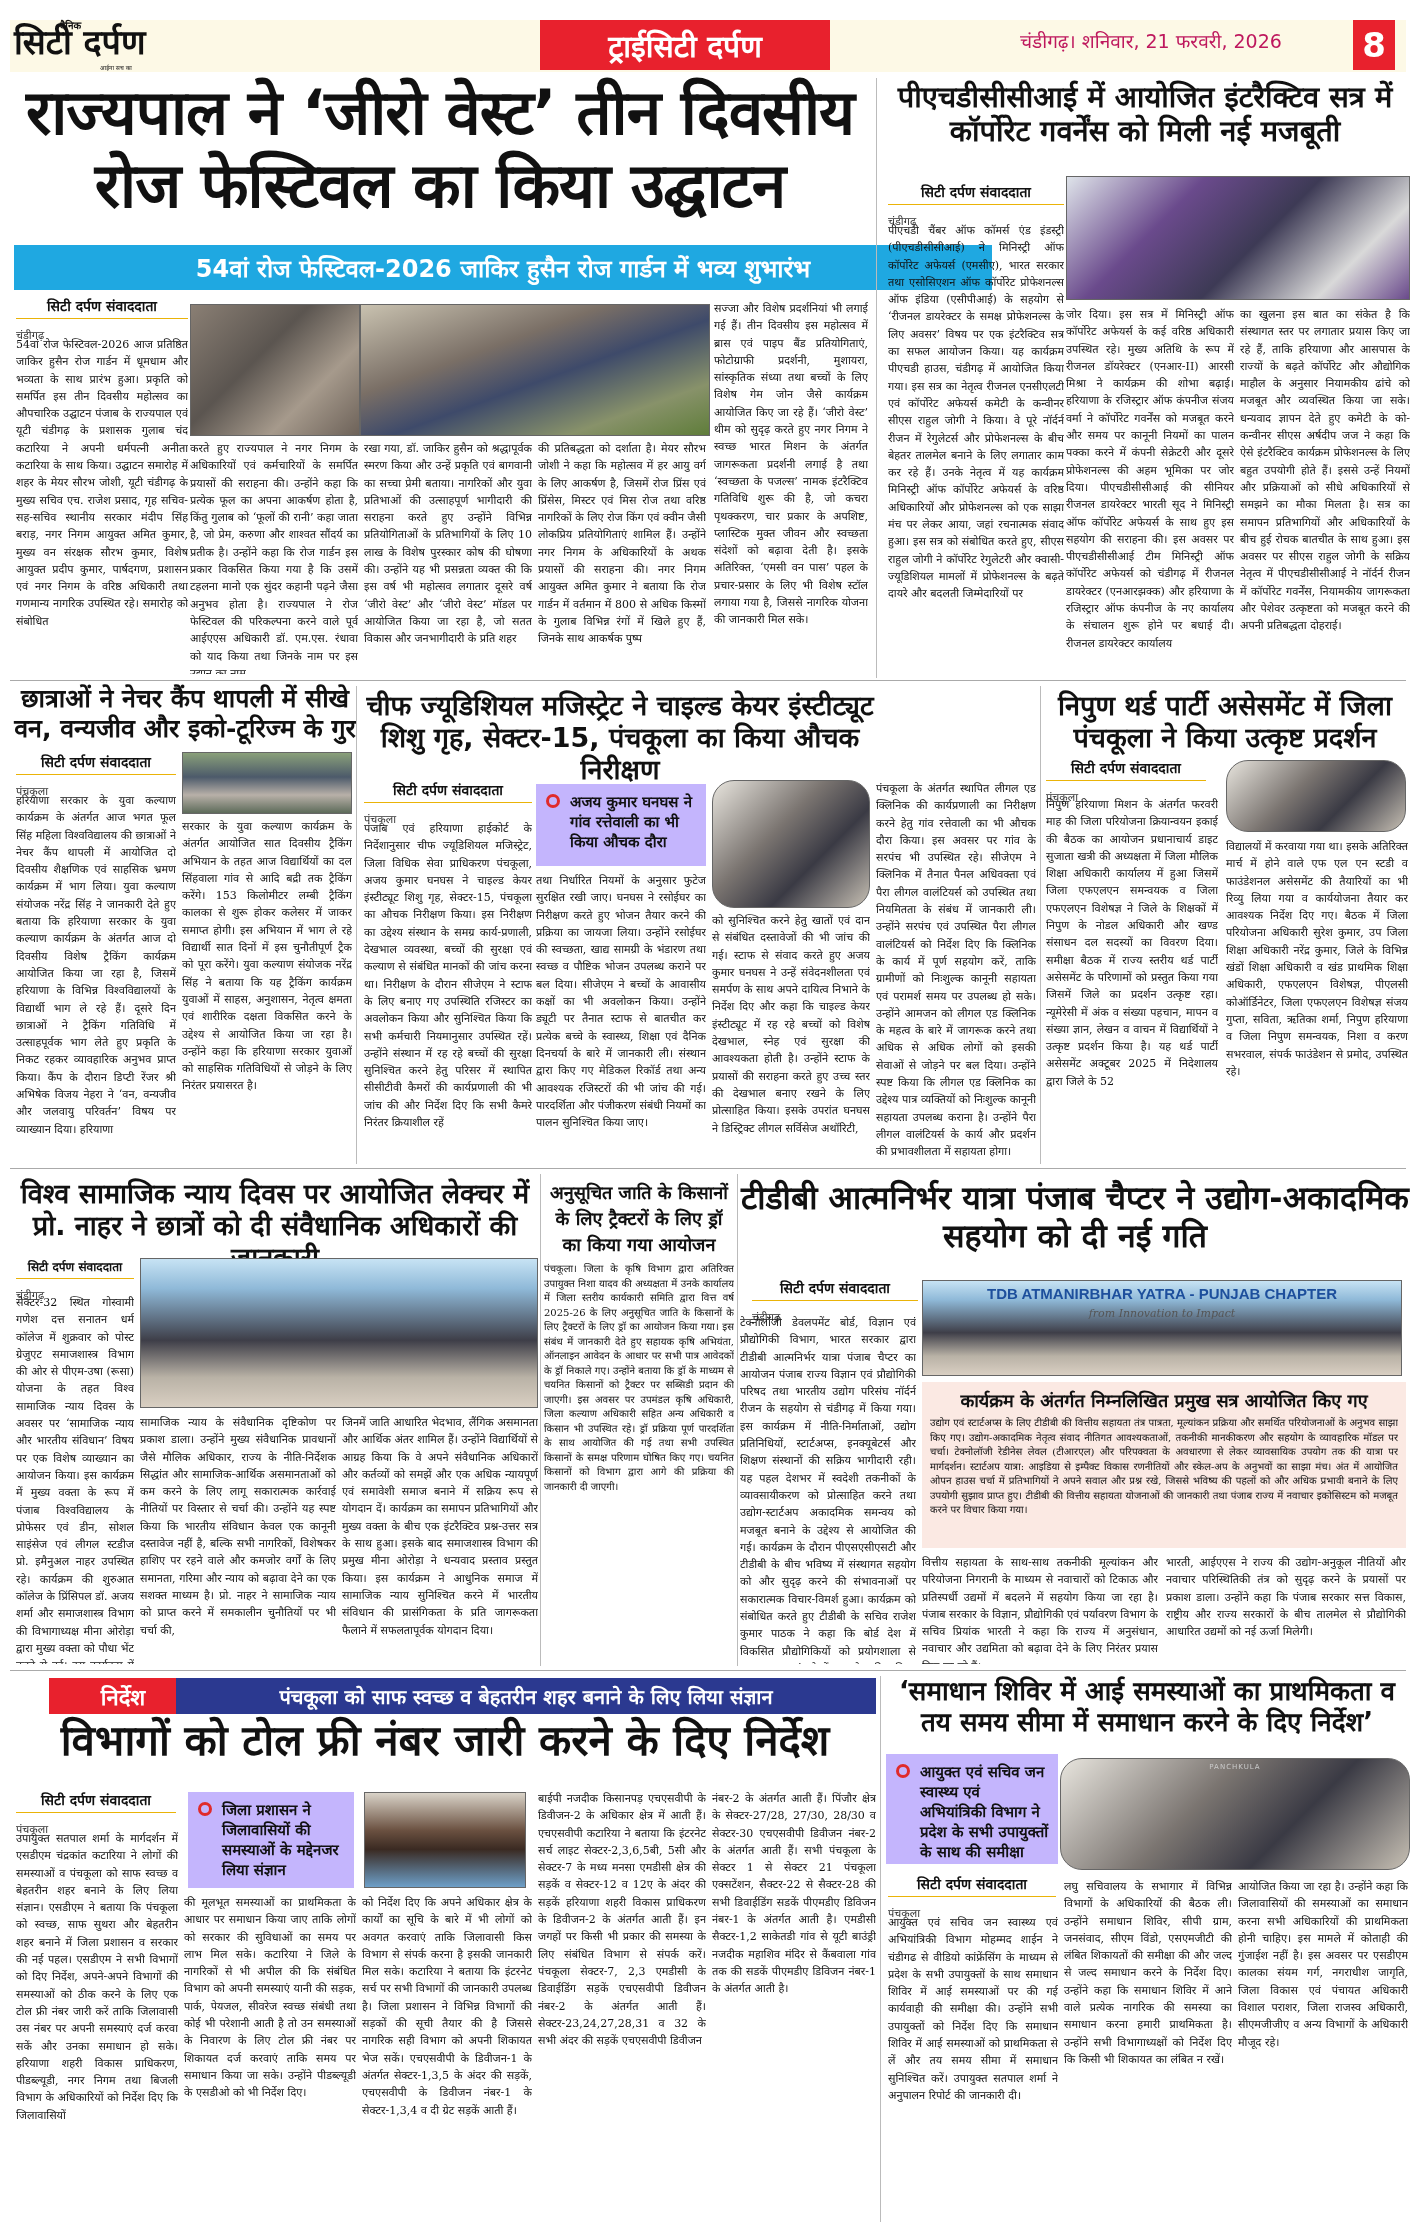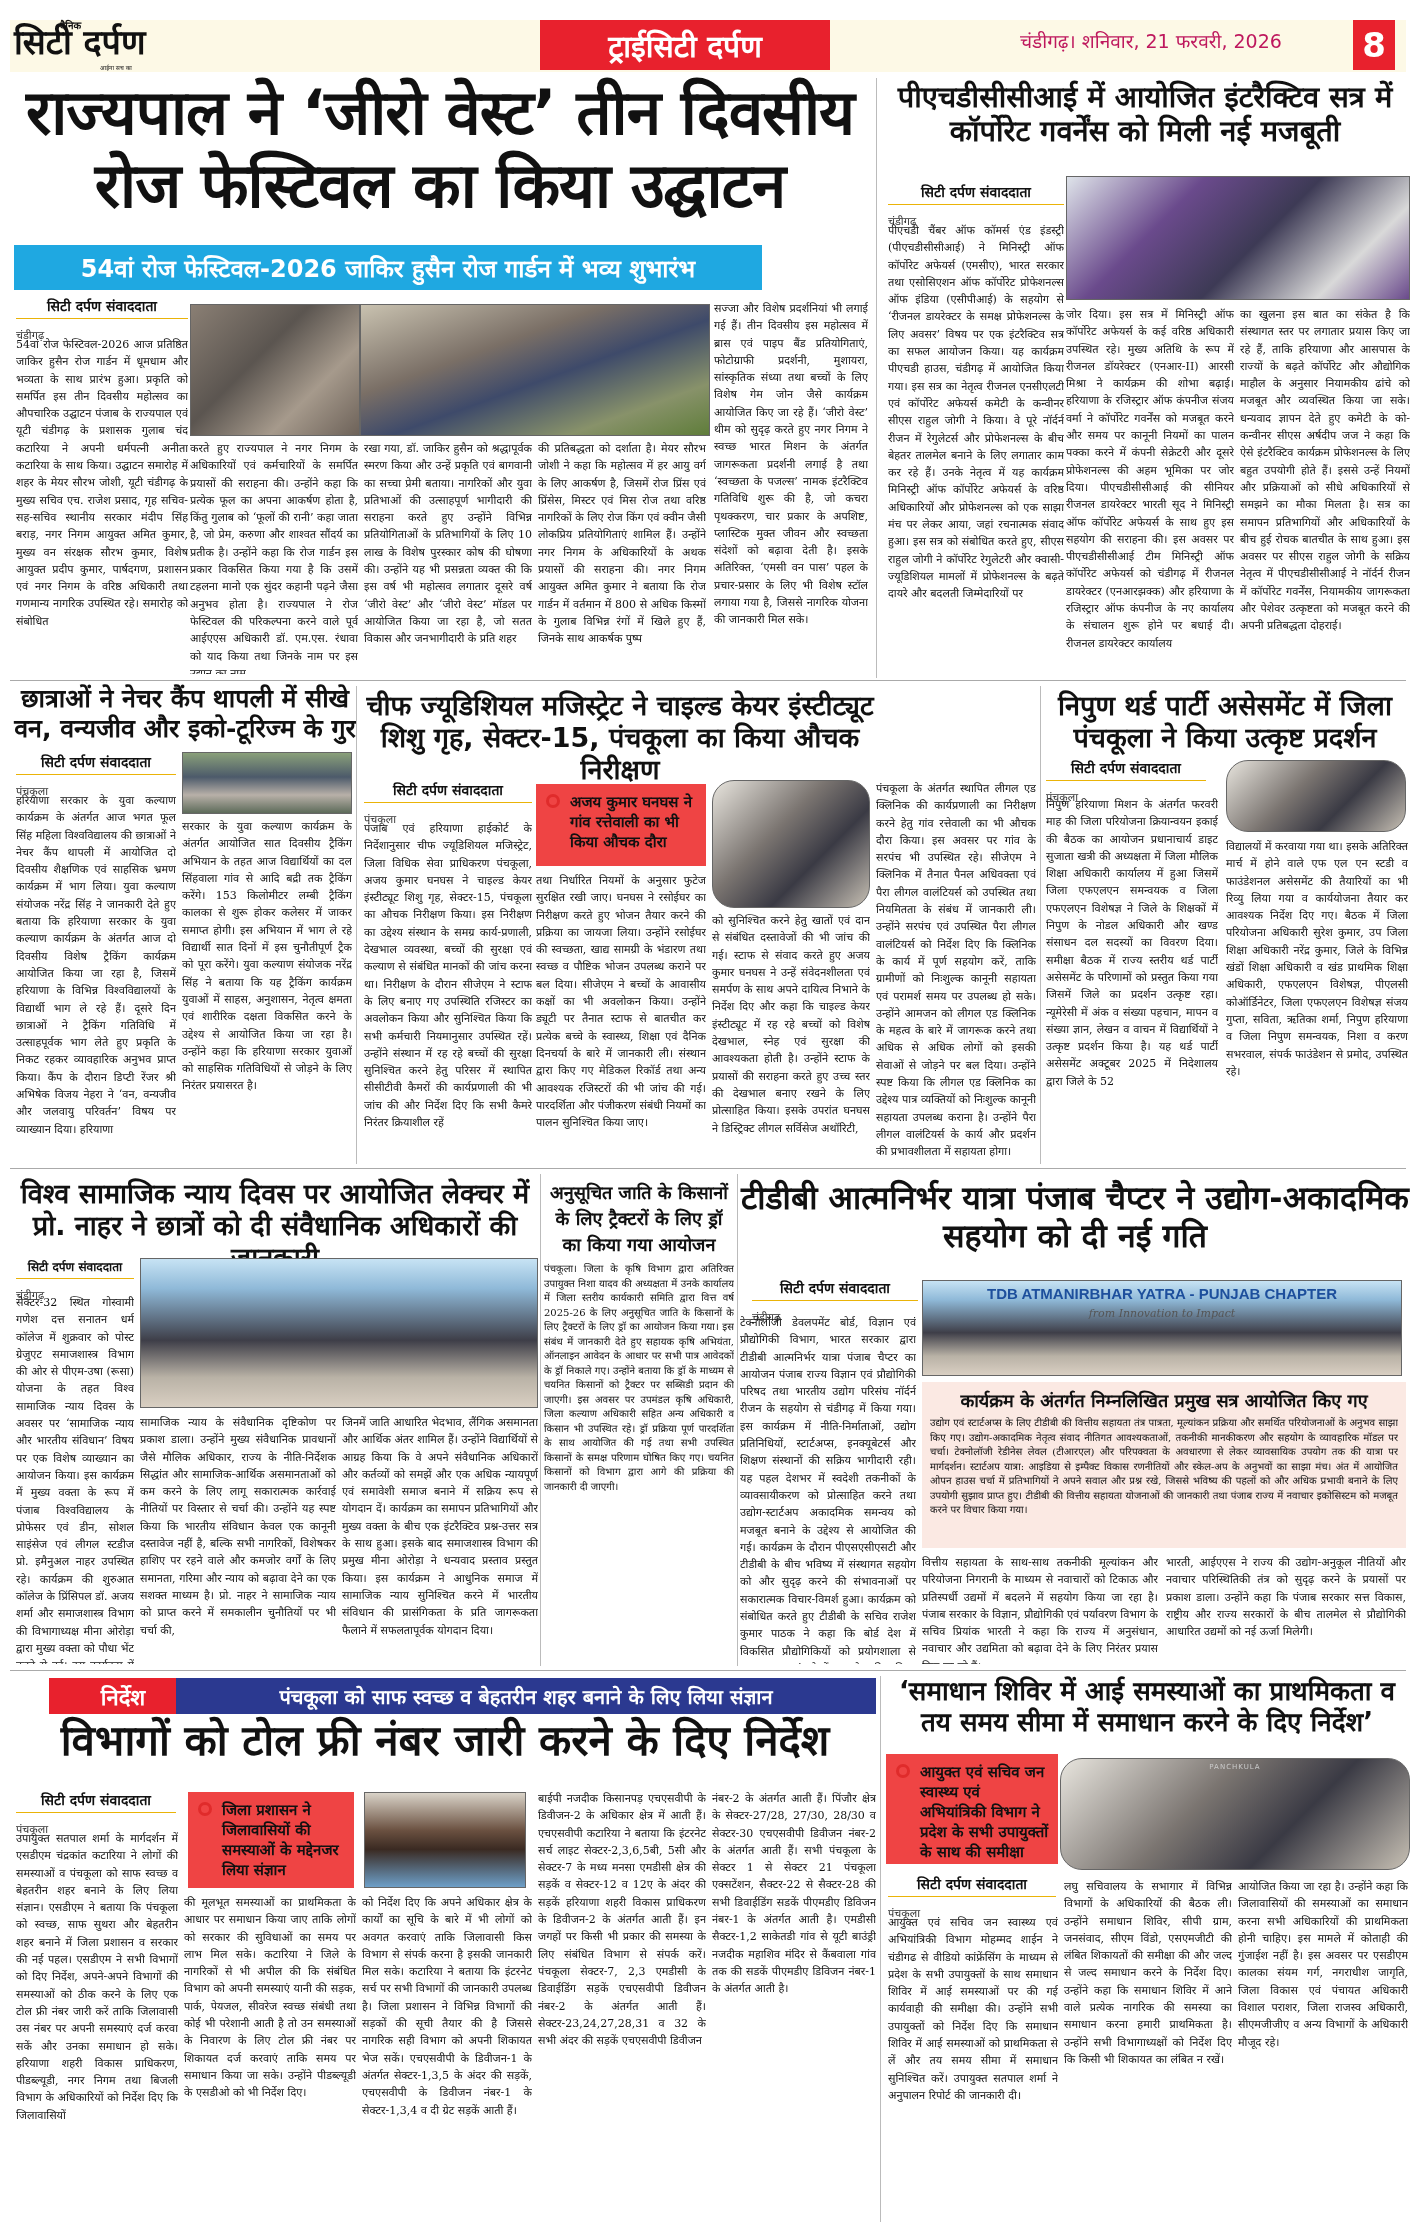--- a/index.html
+++ b/index.html
@@ -10,35 +10,35 @@
   .mast{left:10px;top:20px;width:1396px;height:52px;background:#fdf9e6;}
   .logo{left:14px;top:22px;font-family:"DejaVu Serif",serif;font-weight:bold;font-size:34px;line-height:40px;color:#111;}
   .logo-small{left:60px;top:18px;font-size:10px;font-weight:bold;}
   .logo-tag{left:100px;top:64px;font-size:6px;}
   .tricity{left:540px;top:20px;width:290px;height:50px;background:#e8212d;color:#fff;font-weight:bold;font-size:30px;display:flex;align-items:center;justify-content:center;}
   .dateline{left:1020px;top:28px;font-size:19px;color:#be185d;}
   .pageno{left:1353px;top:20px;width:42px;height:50px;background:#e8212d;color:#fff;font-weight:bold;font-size:34px;display:flex;align-items:center;justify-content:center;}
   
   .hl{font-weight:bold;color:#111;text-align:center;line-height:1.18;}
   .h1{left:10px;top:76px;width:860px;font-size:62px;letter-spacing:-1px;}
-  .blue-sub{left:14px;top:245px;width:748px;height:45px;background:#1fa8e1;color:#fff;font-size:24px;font-weight:bold;display:flex;align-items:center;justify-content:center;}
+  .blue-sub{left:14px;top:245px;width:978px;height:45px;background:#1fa8e1;color:#fff;font-size:24px;font-weight:bold;display:flex;align-items:center;justify-content:center;}
   .h-right{left:880px;top:80px;width:530px;font-size:29px;}
   .h-small{font-size:25px;}
   .h-mid{font-size:27px;}
   .byline{font-family:"DejaVu Serif",serif;font-weight:bold;font-size:14px;text-align:center;border-bottom:1px solid #eab308;padding-bottom:3px;}
   .place{font-size:11px;text-align:left;color:#333;margin-top:8px;}
   .body{font-family:"DejaVu Serif",serif;font-size:11px;line-height:17.3px;text-align:justify;color:#111;overflow:hidden;}
   .photo{background:linear-gradient(135deg,#8a7f74 0%,#5b5550 40%,#a69a8c 70%,#6d6259 100%);border:1px solid #666;}
   .photo.green{background:linear-gradient(160deg,#c9c2b0 0%,#7a6f66 35%,#3e4a6a 55%,#88926a 80%,#5f7d3a 100%);}
   .photo.purple{background:linear-gradient(135deg,#dfe4ea 0%,#6a4a8c 30%,#3d3a55 55%,#d9d9d9 80%,#6a4a8c 100%);}
   .photo.crowd{background:linear-gradient(180deg,#8aa07a 0%,#4c5a6a 40%,#b8b0a8 70%,#5d6b5a 100%);}
   .photo.office{background:linear-gradient(135deg,#e8e5de 0%,#7a7470 40%,#3a3a44 65%,#c7c0b4 100%);border-radius:22px;}
   .photo.blue{background:linear-gradient(180deg,#c7e3f4 0%,#8fb9d8 20%,#3e3e48 55%,#b9b2a6 80%,#d9cfc2 100%);}
   .photo.portrait{background:linear-gradient(180deg,#d9d3c8 0%,#6a5040 40%,#3a2a22 60%,#6d9fc8 100%);}
-  .callout{background:#ef4444;font-weight:bold;font-size:15px;line-height:20px;padding:8px 8px 8px 34px;position:absolute;}
+  .callout{background:#c4b5fd;font-weight:bold;font-size:15px;line-height:20px;padding:8px 8px 8px 34px;position:absolute;}
   .callout .ring{position:absolute;left:10px;top:10px;width:14px;height:14px;border:3px solid #e02b2b;border-radius:50%;}
   .rule-h{height:1px;background:#aaa;}
   .pink-box{background:#fbe9e3;}
   .red-tag{background:#e8212d;color:#fff;font-weight:bold;font-size:22px;display:flex;align-items:center;justify-content:center;margin-left:35px;}
   .navy-tag{background:#2b3990;color:#fff;font-weight:bold;font-size:20px;display:flex;align-items:center;justify-content:center;}
   .photo-banner{position:absolute;left:0;top:4px;width:100%;text-align:center;font-weight:bold;font-size:15px;color:#1d4f9c;font-family:"Liberation Sans",sans-serif;}
   .caption-head{font-weight:bold;font-size:18px;text-align:center;}
   .small-body{font-family:"DejaVu Serif",serif;font-size:10px;line-height:14.5px;text-align:justify;}
 </style>
 </head>

